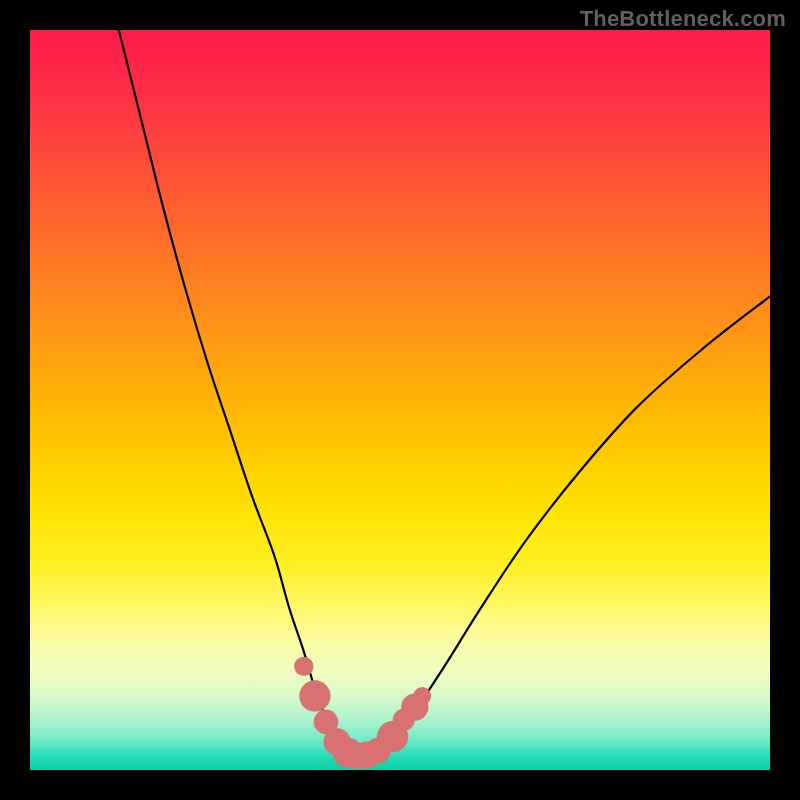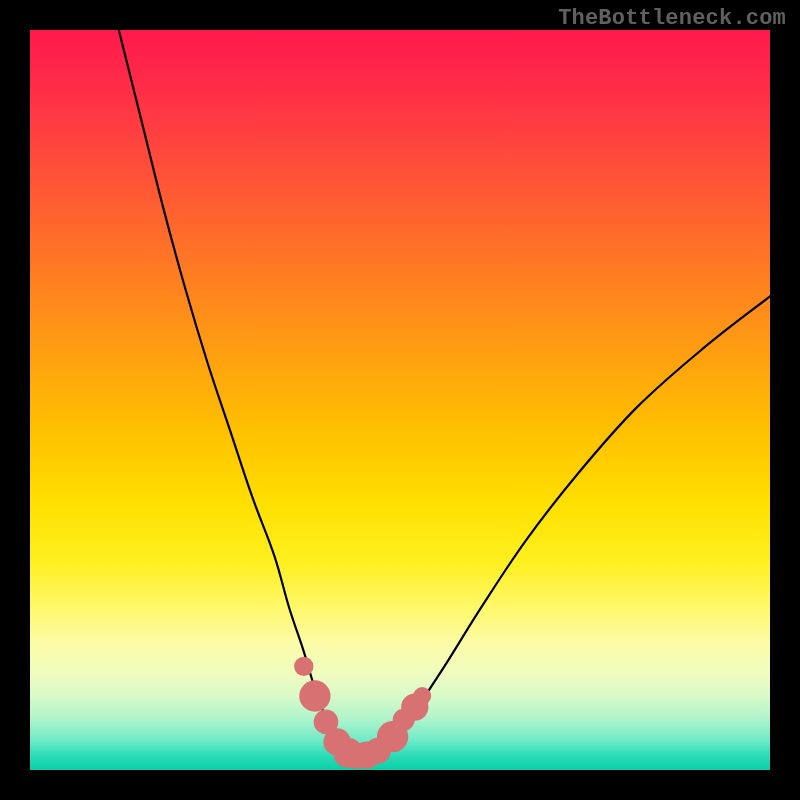--- a/index.html
+++ b/index.html
@@ -7,21 +7,21 @@
   .frame {
     width: 800px;
     height: 800px;
     background: #000;
     position: relative;
   }
   .watermark {
     position: absolute;
     top: 6px;
     right: 14px;
-    font-family: Liberation Mono, monospace;
+    font-family: Liberation Sans, sans-serif;
     font-size: 22px;
     font-weight: bold;
     color: #606060;
     z-index: 10;
     letter-spacing: 0.2px;
     margin-left: 36px;
   }
   .plot {
     position: absolute;
     left: 30px;

